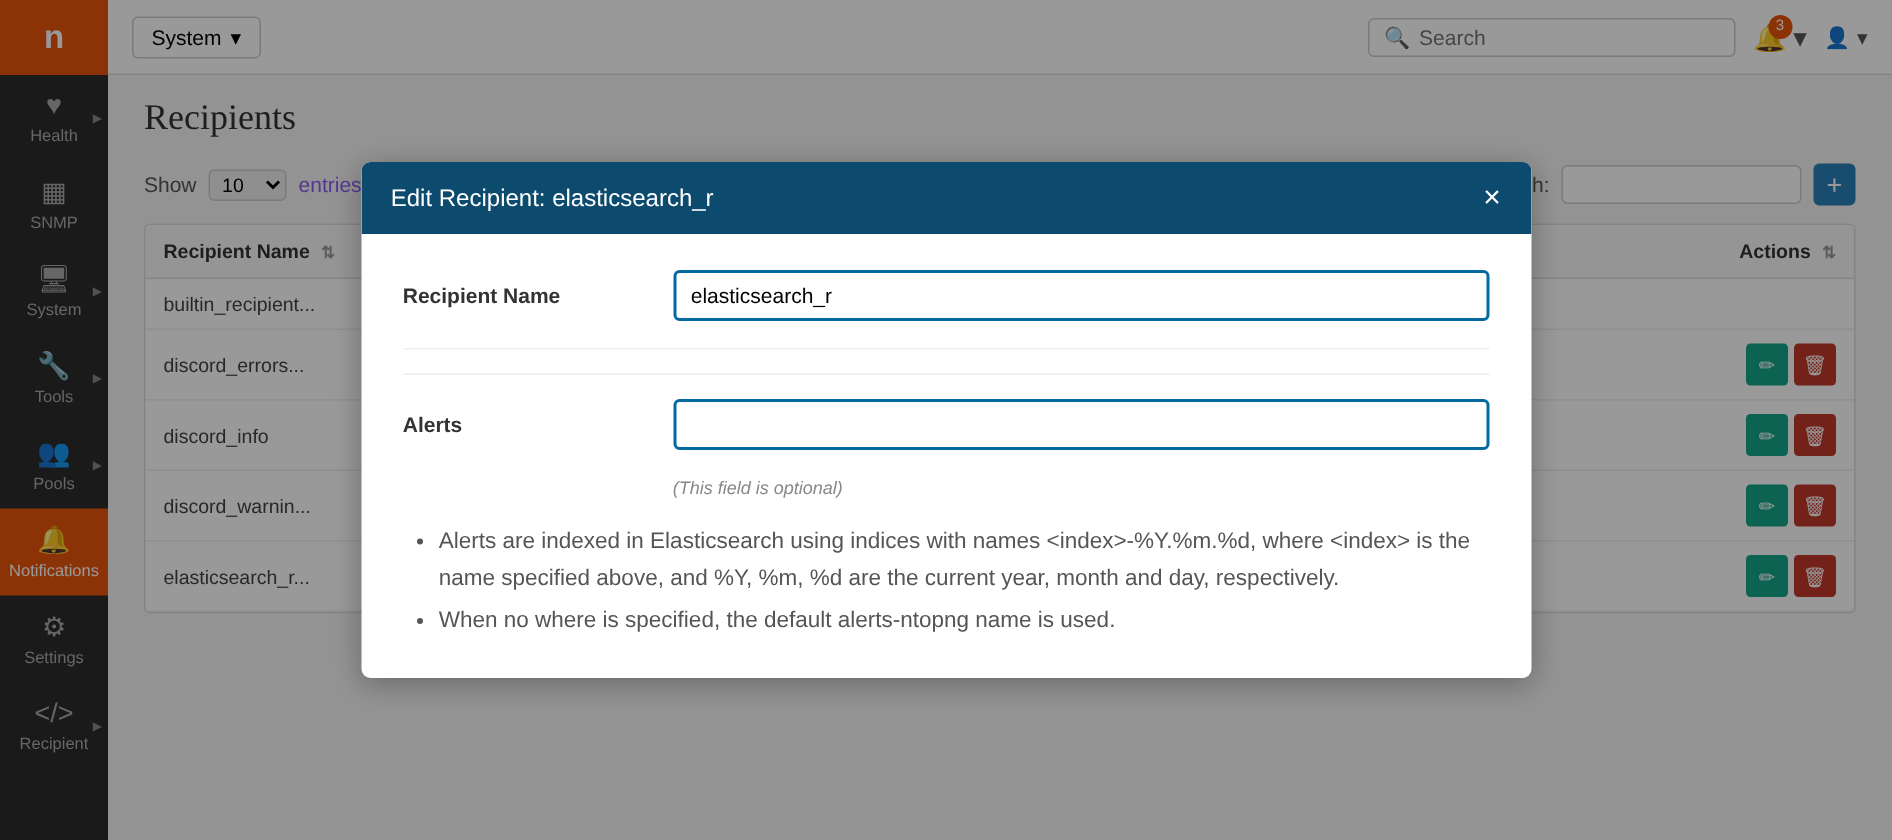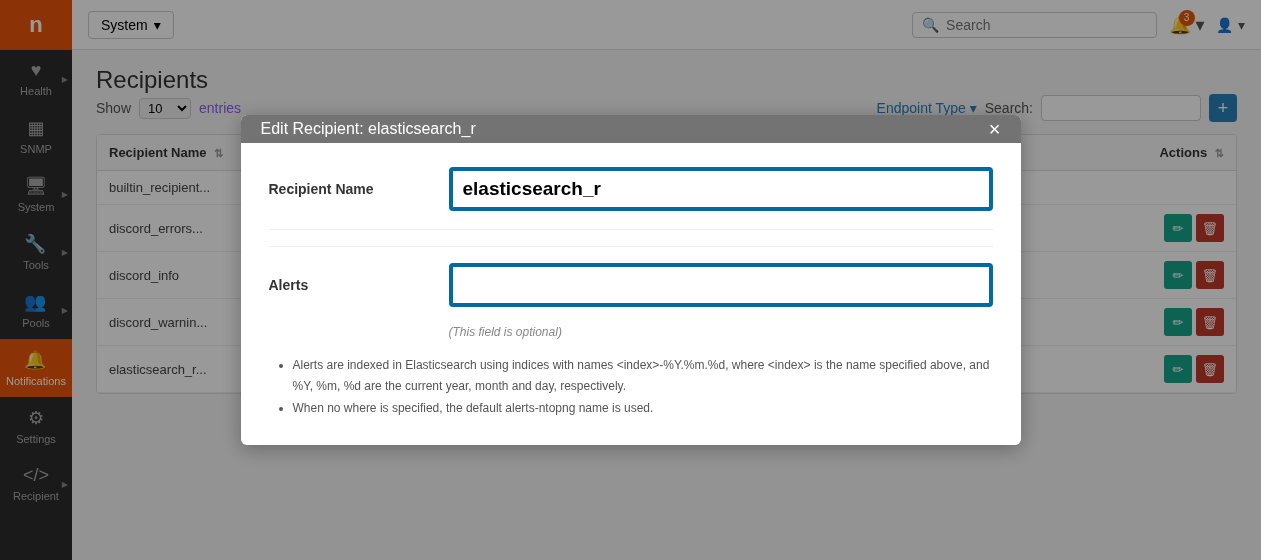--- a/index.html
+++ b/index.html
@@ -144,21 +144,22 @@
     .page-area {
       flex: 1;
       padding: 16px 24px;
       overflow: auto;
       position: relative;
     }
     .page-title {
       font-size: 24px;
       font-weight: 400;
       color: #333;
-      margin-bottom: 0;
+      margin-bottom: 16px;
+      font-family: Liberation Serif, serif;
     }
 
     
     .table-toolbar {
       display: flex;
       align-items: center;
       margin-bottom: 12px;
       gap: 8px;
     }
     .show-label { color: #555; text-align: center; }
@@ -270,25 +271,25 @@
     }
     .modal {
       background: #fff;
       border-radius: 6px;
       width: 780px;
       max-width: 95%;
       box-shadow: 0 4px 20px rgba(0,0,0,0.3);
       overflow: hidden;
     }
     .modal-header {
-      background: #737373;
+      background: #0c4a6e;
       color: #fff;
-      padding: 4px 20px;
-      display: flex;
-      align-items: center;
+      padding: 14px 20px;
+      display: flex;
+      align-items: flex-end;
       justify-content: space-between;
       font-size: 16px;
       font-weight: 500;
     }
     .modal-close {
       background: none;
       border: none;
       color: #fff;
       font-size: 20px;
       cursor: pointer;
@@ -305,26 +306,25 @@
     }
     .form-label {
       width: 160px;
       font-weight: 600;
       color: #333;
       flex-shrink: 0;
       font-size: 14px;
     }
     .form-input {
       flex: 1;
-      border: 4px solid #0369a1;
+      border: 2px solid #0369a1;
       border-radius: 4px;
       padding: 7px 10px;
-      font-size: 19px;
+      font-size: 14px;
       outline: none;
-      font-weight: bold;
     }
     .form-input.disabled {
       background: #f5f5f5;
       color: #666;
     }
     .form-divider {
       border: none;
       border-top: 1px solid #eee;
       margin: 4px 0 16px 0;
     }
@@ -332,21 +332,21 @@
       color: #888;
       font-size: 12px;
       margin-top: 4px;
       margin-left: 180px;
       font-style: italic;
     }
     .form-notes {
       margin-left: 0;
       padding-left: 24px;
       color: #555;
-      font-size: 12px;
+      font-size: 15px;
       line-height: 1.7;
     }
     .form-notes li { margin-bottom: 2px; }
   </style>
 </head>
 <body>
 
 <nav class="sidebar">
   <div class="sidebar-logo">
     <span>n</span>

